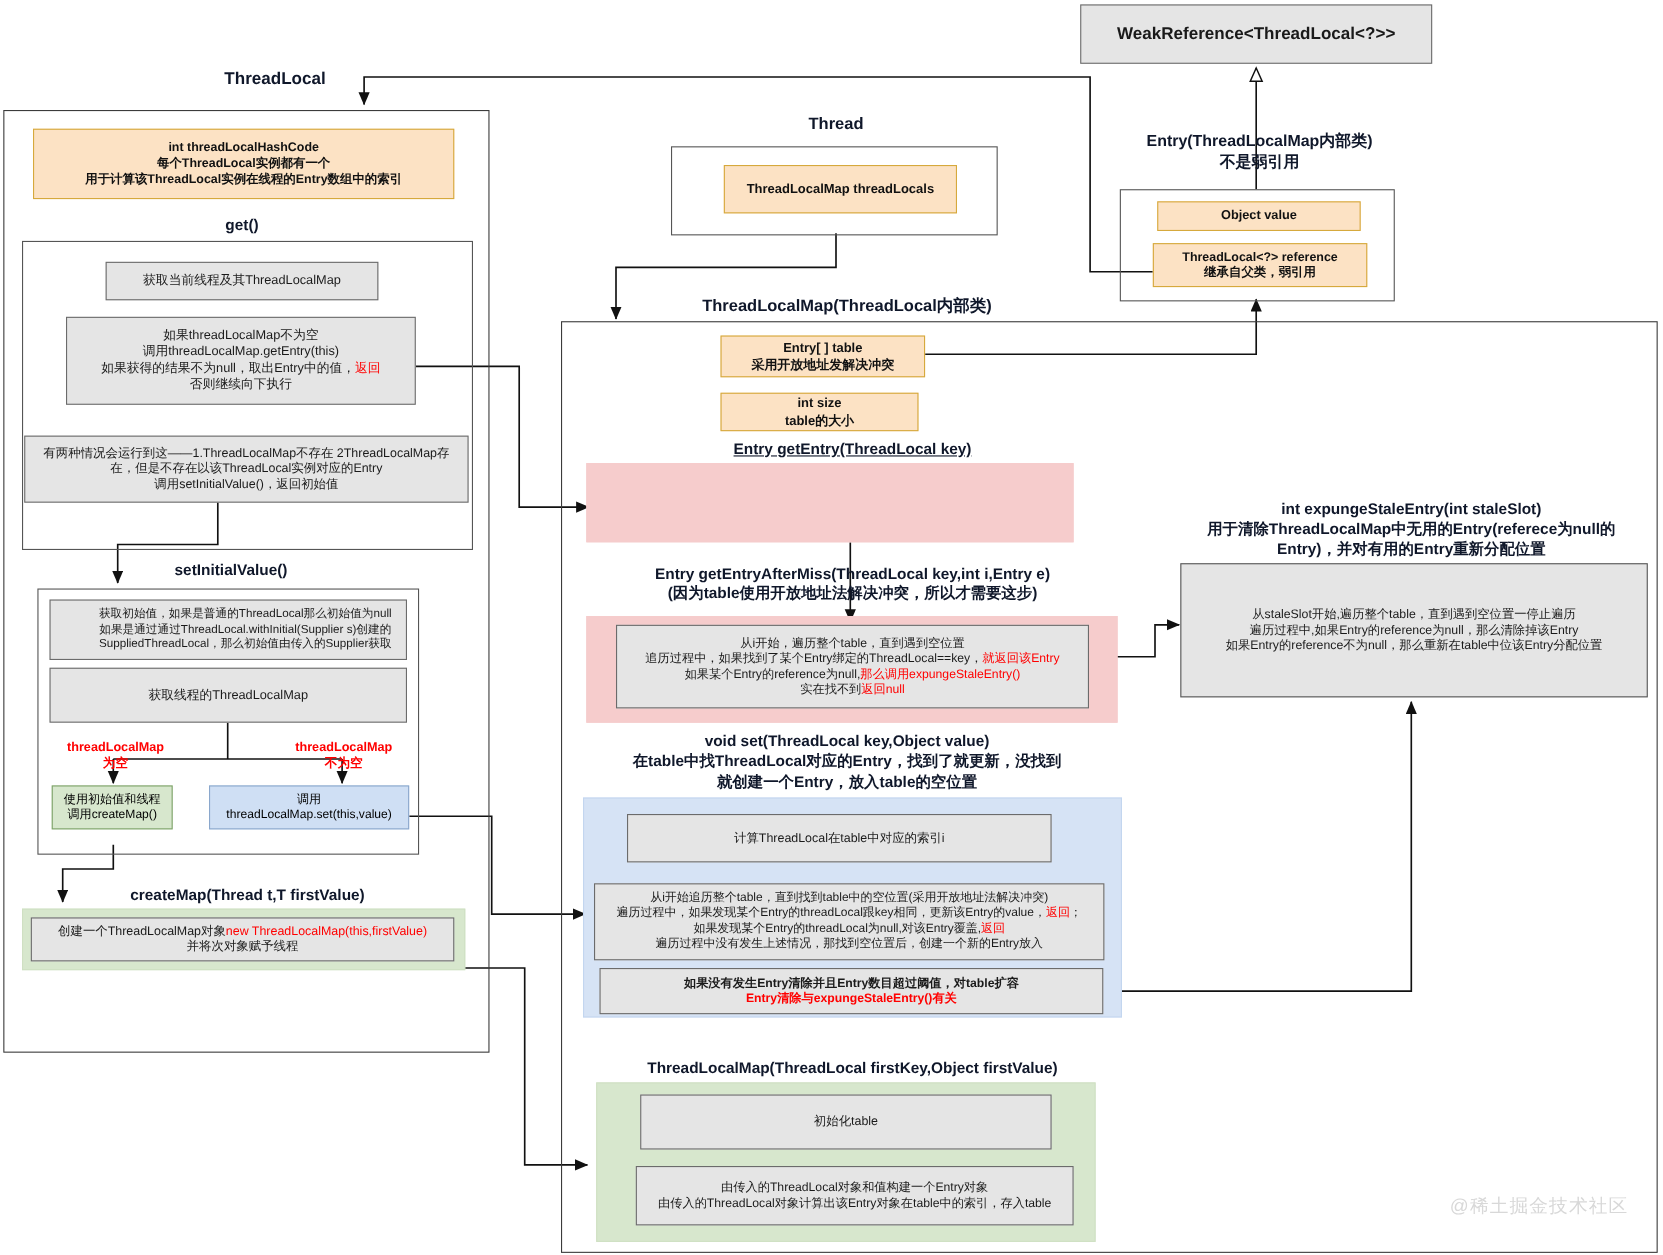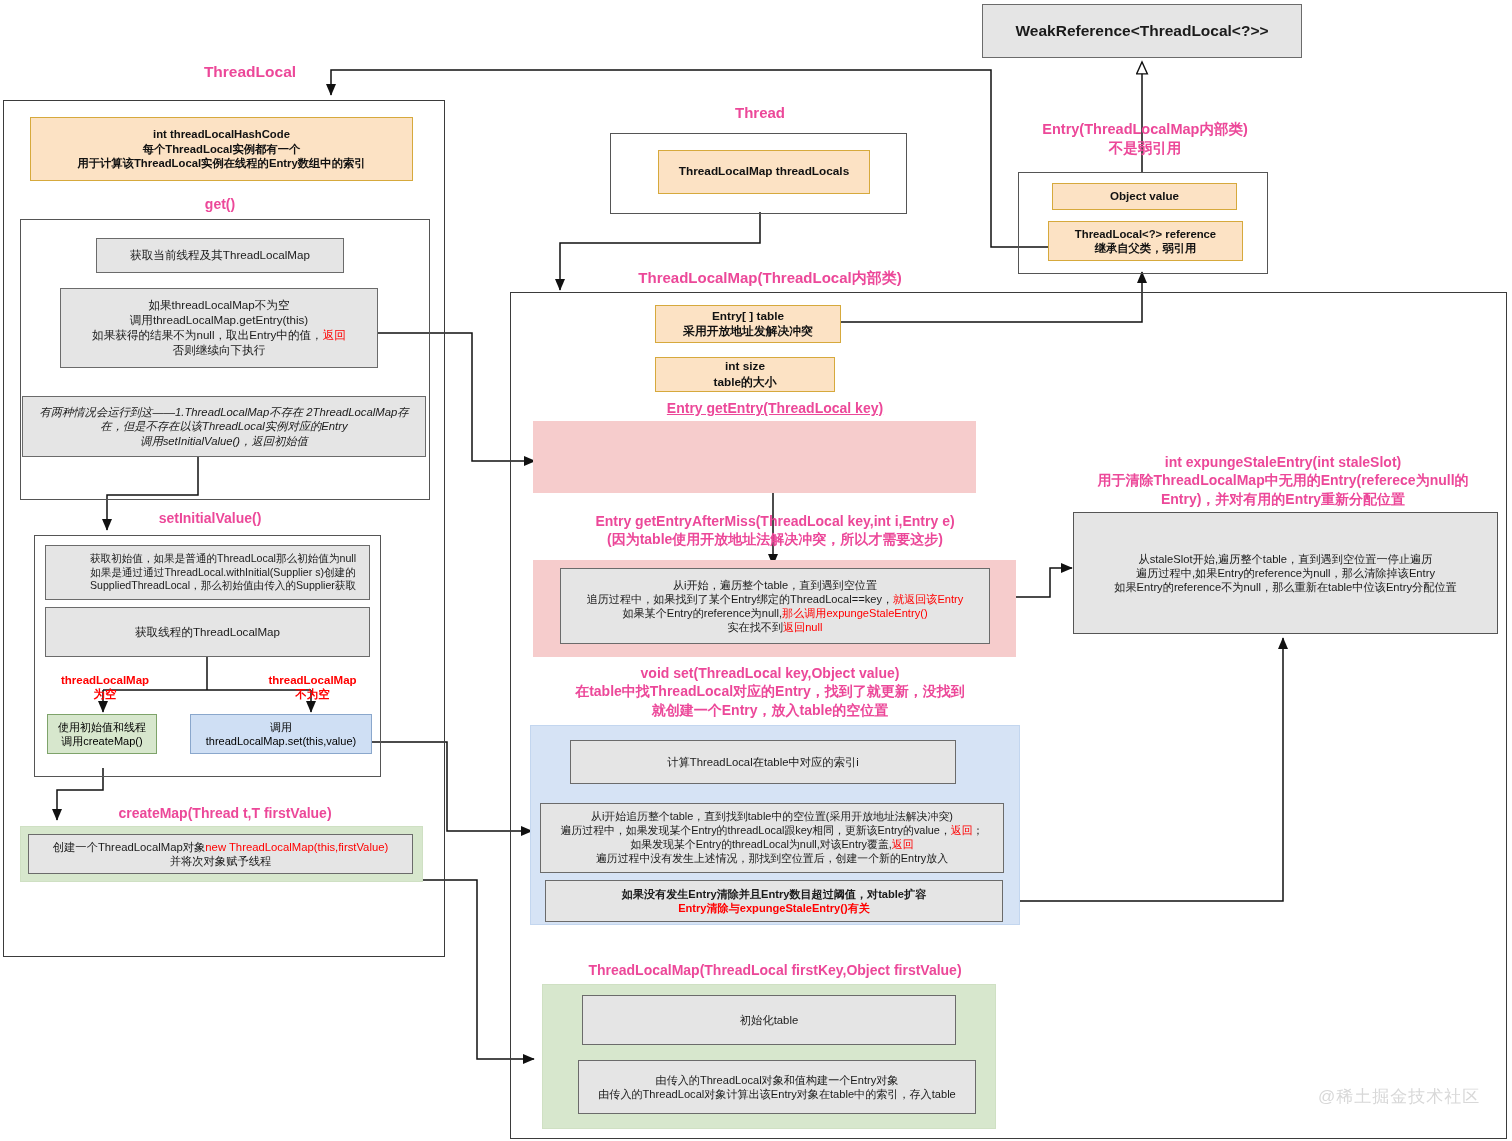--- a/index.html
+++ b/index.html
@@ -1,19 +1,19 @@
 <!DOCTYPE html>
 <html><head>
 <meta charset="utf-8">
 <style>
   html,body{margin:0;padding:0;background:#fff;}
   body{font-family:"Liberation Sans","DejaVu Sans",sans-serif;}
   #stage{position:relative;width:1512px;height:1141px;background:#fff;overflow:hidden;}
   .box{position:absolute;box-sizing:border-box;display:flex;align-items:center;justify-content:center;text-align:center;}
-  .title{position:absolute;font-weight:bold;text-align:center;color:#ec4899;box-sizing:border-box;}
+  .title{position:absolute;font-weight:bold;text-align:center;color:#0f172a;box-sizing:border-box;}
   .outer{border:1.6px solid #3b3b3b;background:transparent;}
   .plain{border:1.4px solid #6b6b6b;background:#e5e5e5;color:#1a1a1a;}
   .orange{border:1.5px solid #d6a93c;background:#fce2c4;font-weight:bold;color:#111;}
   .pinkwrap{background:#f6cccc;border:1px solid #f6cccc;}
   .bluewrap{background:#d6e3f5;border:1px solid #c3d6ef;}
   .greenwrap{background:#d7e7cd;border:1px solid #cfe0c3;}
   .txt{white-space:pre-line;line-height:1.28;}
   .red{color:#ff0000;}
   svg.ov{position:absolute;left:0;top:0;width:1512px;height:1141px;pointer-events:none;}
   .wm{position:absolute;color:#d8d8d8;font-size:17px;letter-spacing:1px;}
@@ -85,21 +85,21 @@
     <span class="txt">获取当前线程及其ThreadLocalMap</span>
   </div>
 
   <div class="box plain" style="left:60px;top:288px;width:318px;height:80px;font-size:11.6px;">
     <span class="txt"><span>如果threadLocalMap不为空
 调用threadLocalMap.getEntry(this)
 如果获得的结果不为null，取出Entry中的值，</span><span class="red">返回</span><span>
 否则继续向下执行</span></span>
   </div>
 
-  <div class="box plain" style="left:22px;top:396px;width:404px;height:61px;font-size:11.3px;font-style:italic;">
+  <div class="box plain" style="left:22px;top:396px;width:404px;height:61px;font-size:11.3px;">
     <span class="txt">有两种情况会运行到这——1.ThreadLocalMap不存在 2ThreadLocalMap存
 在，但是不存在以该ThreadLocal实例对应的Entry
 调用setInitialValue()，返回初始值</span>
   </div>
 
   <div class="title" style="left:85px;top:510px;width:250px;font-size:14px;">setInitialValue()</div>
   <div class="outer" style="position:absolute;left:34px;top:535px;width:345px;height:240px;border-width:1.4px;border-color:#555;"></div>
 
   <div class="box plain" style="left:45px;top:545px;width:325px;height:55px;font-size:10.6px;padding-left:31px;">
     <span class="txt">获取初始值，如果是普通的ThreadLocal那么初始值为null

